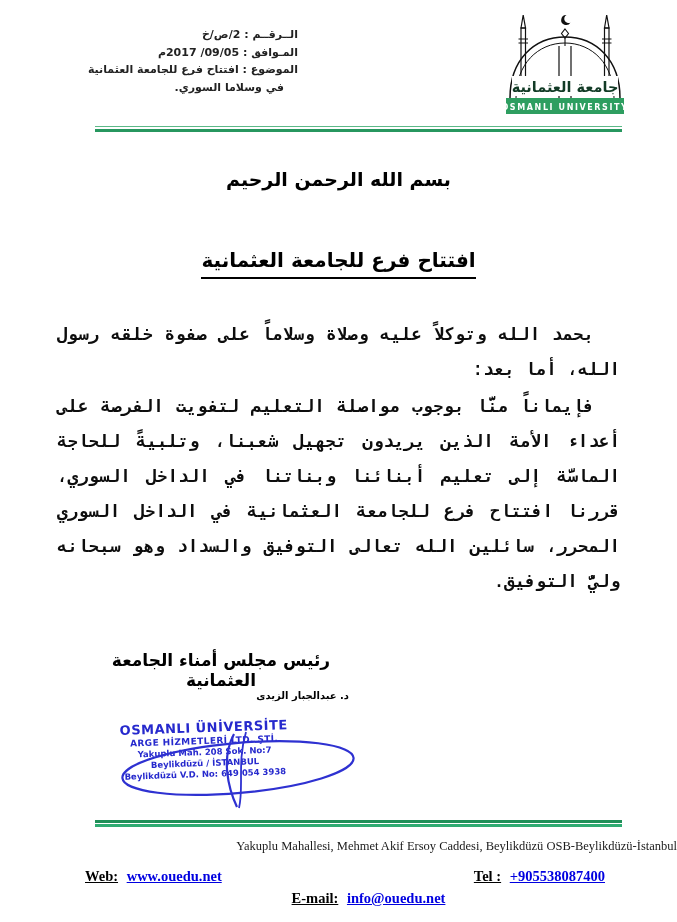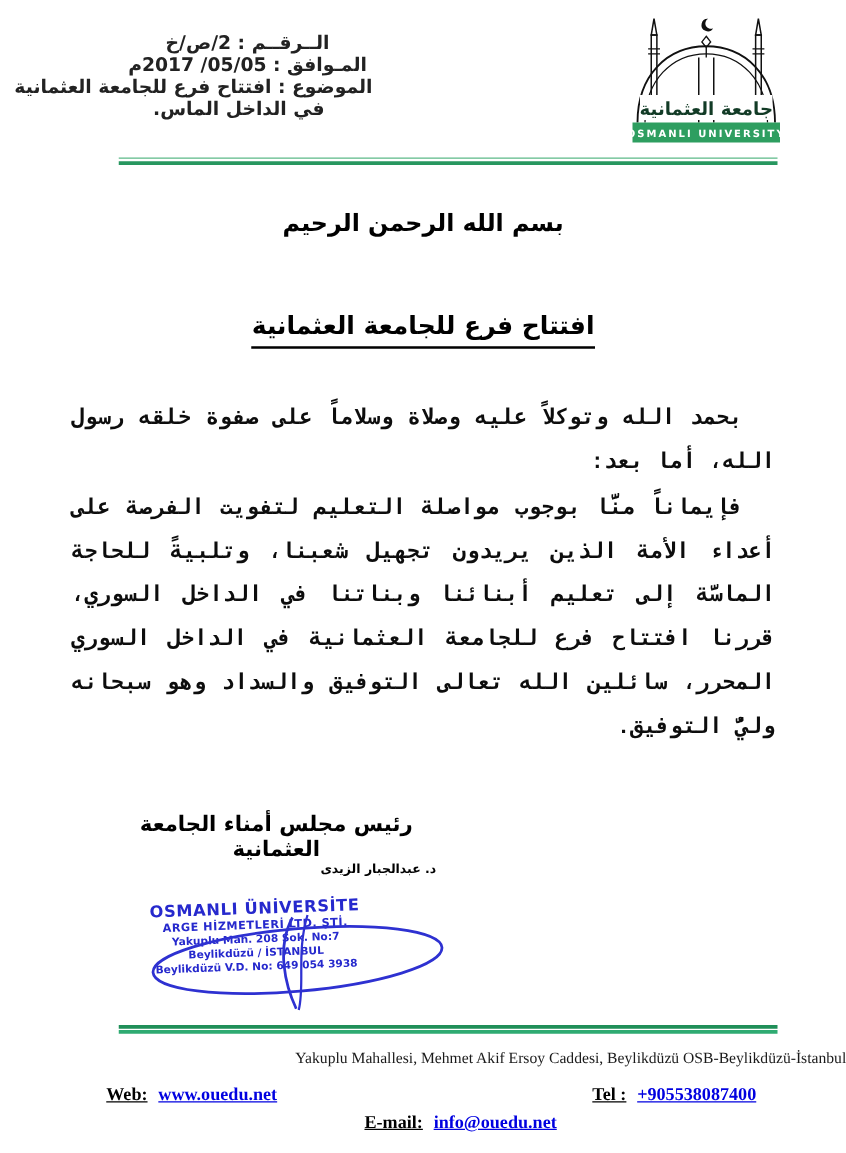--- a/index.html
+++ b/index.html
@@ -4,22 +4,22 @@
 <style>
   html,body{margin:0;padding:0;background:#fff;}
   .page{
     position:relative;width:677px;height:922px;background:#ffffff;
     margin:0 auto;overflow:hidden;
     font-family:"DejaVu Sans",sans-serif;color:#111;
   }
   
   .meta{
     position:absolute;top:26px;left:98px;width:200px;
-    direction:rtl;text-align:center;
-    font-size:15px;font-weight:bold;color:#222;line-height:17.5px;
+    direction:rtl;text-align:right;
+    font-size:11px;font-weight:bold;color:#222;line-height:17.5px;
   }
   .meta .row{white-space:nowrap;}
   .meta .row.indent{padding-right:14px;white-space:normal;}
   .meta .lbl{color:#222;}
   .meta .val{color:#222;}
   
   .logo{position:absolute;top:12px;left:500px;width:130px;height:108px;}
   
   .divider-top{position:absolute;top:126px;left:95px;width:527px;}
   .divider-top .thin{height:1px;background:#5cb988;}
@@ -87,28 +87,28 @@
 
 <div class="page">
 
   <div class="meta">
     <div class="row">
       <span class="lbl">الــرقــم :</span>
       <span class="val">2/ص/خ</span>
     </div>
     <div class="row">
       <span class="lbl">المـوافق :</span>
-      <span class="val">05/05/ 2017م</span>
+      <span class="val">09/05/ 2017م</span>
     </div>
     <div class="row">
       <span class="lbl">الموضوع :</span>
       <span class="val">افتتاح فرع للجامعة العثمانية</span>
     </div>
     <div class="row indent">
-      <span class="val">في الداخل الماس.</span>
+      <span class="val">في وسلاما السوري.</span>
     </div>
   </div>
 
   <div class="logo">
     <svg width="130" height="108" viewBox="0 0 130 108" xmlns="http://www.w3.org/2000/svg">
 
       <rect x="21" y="16" width="4.5" height="62" fill="none" stroke="#111" stroke-width="1.2"></rect>
       <path d="M21 16 L23.2 3 L25.5 16 Z" fill="none" stroke="#111" stroke-width="1.2"></path>
       <line x1="18.5" y1="27" x2="28" y2="27" stroke="#111" stroke-width="1"></line>
       <line x1="18.5" y1="31" x2="28" y2="31" stroke="#111" stroke-width="1"></line>

